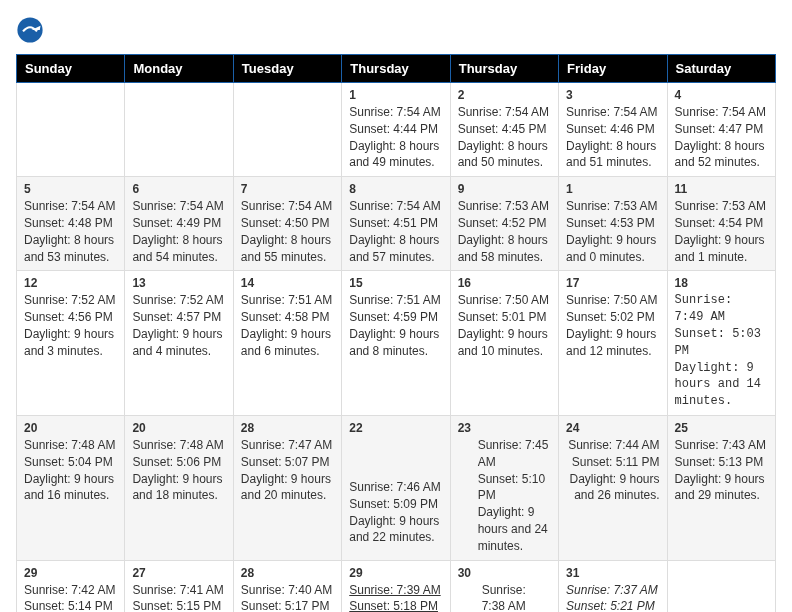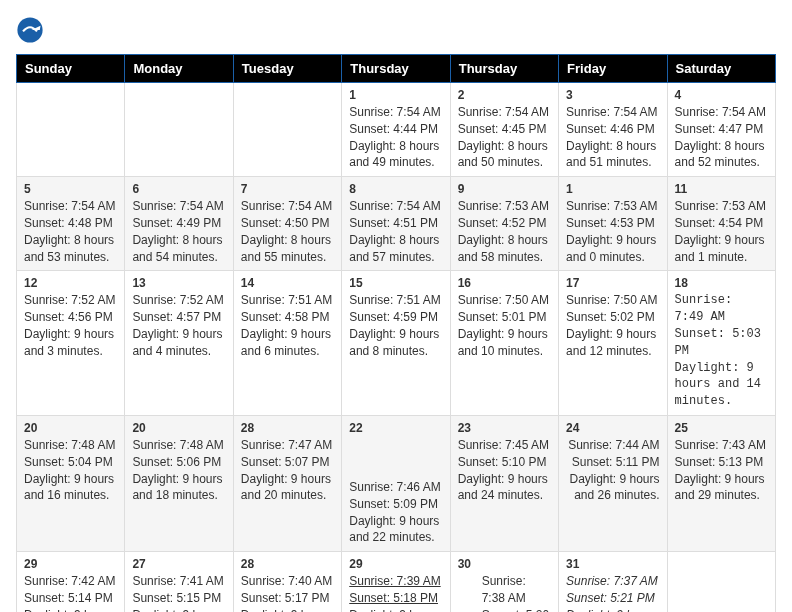--- a/index.html
+++ b/index.html
@@ -257,21 +257,21 @@
 Daylight: 9 hours and 20 minutes.</div>
         </td>
         <td>
           <span class="day-number">22</span>
           <div class="day-info" style="white-space: pre-line; margin-top: 44px;">Sunrise: 7:46 AM
 Sunset: 5:09 PM
 Daylight: 9 hours and 22 minutes.</div>
         </td>
         <td>
           <span class="day-number">23</span>
-          <div class="day-info" style="white-space: pre-line;">Sunrise: 7:45 AM
+          <div class="day-info" style="white-space: pre-line; margin-left: 20px;">Sunrise: 7:45 AM
 Sunset: 5:10 PM
 Daylight: 9 hours and 24 minutes.</div>
         </td>
         <td>
           <span class="day-number">24</span>
           <div class="day-info" style="white-space: pre-line; text-align: right;">Sunrise: 7:44 AM
 Sunset: 5:11 PM
 Daylight: 9 hours and 26 minutes.</div>
         </td>
         <td>

